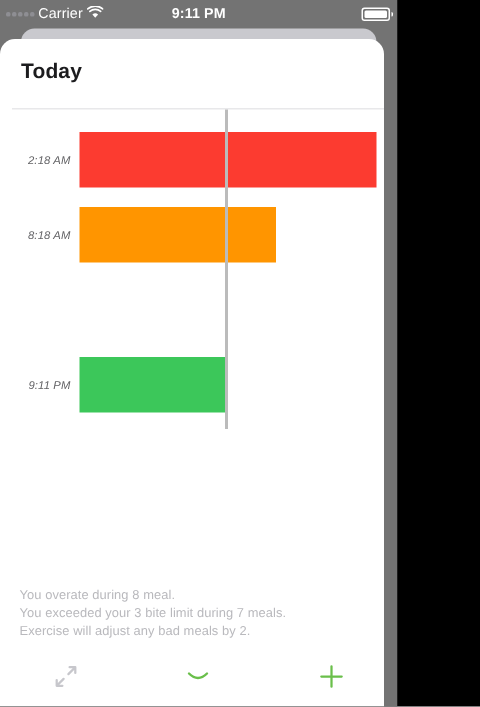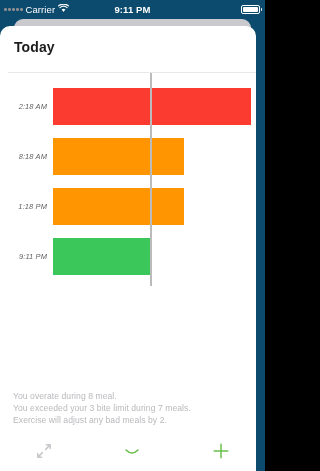--- a/index.html
+++ b/index.html
@@ -12,21 +12,21 @@
     overflow: hidden;
     background: #000000;
     font-family: "Liberation Sans", sans-serif;
     -webkit-font-smoothing: antialiased;
   }
 
   .phone {
     position: relative;
     width: 265px;
     height: 471px;
-    background: #0c4a6e;
+    background: #737373;
     overflow: hidden;
   }
 
   
   .statusbar {
     position: absolute;
     left: 0; top: 0;
     width: 265px;
     height: 18px;
     color: #ffffff;
@@ -270,24 +270,20 @@
     <div class="chart" id="chart">
       <div class="gridline"></div>
     <div class="bar-row" style="top: 15px;">
           <div class="bar-label">2:18 AM</div>
           <div class="bar" style="width: 197.94px; height: 37px; background: rgb(252, 59, 48);"></div>
         </div>
         <div class="bar-row" style="top: 65px; padding-left: 34px;">
           <div class="bar-label">8:18 AM</div>
           <div class="bar" style="width: 131.3px; height: 37px; background: rgb(255, 149, 0);"></div>
         </div>
-        <div class="bar-row" style="top: 115px;">
-          <div class="bar-label">1:18 PM</div>
-          <div class="bar" style="width: 131.3px; height: 37px; background: rgb(255, 149, 0);"></div>
-        </div>
         <div class="bar-row" style="top: 165px;">
           <div class="bar-label">9:11 PM</div>
           <div class="bar" style="width: 97px; height: 37px; background: rgb(60, 199, 90);"></div>
         </div>
       </div>
 
     <div class="summary">
       <div>You overate during 8 meal.</div>
       <div>You exceeded your 3 bite limit during 7 meals.</div>
       <div>Exercise will adjust any bad meals by 2.</div>

